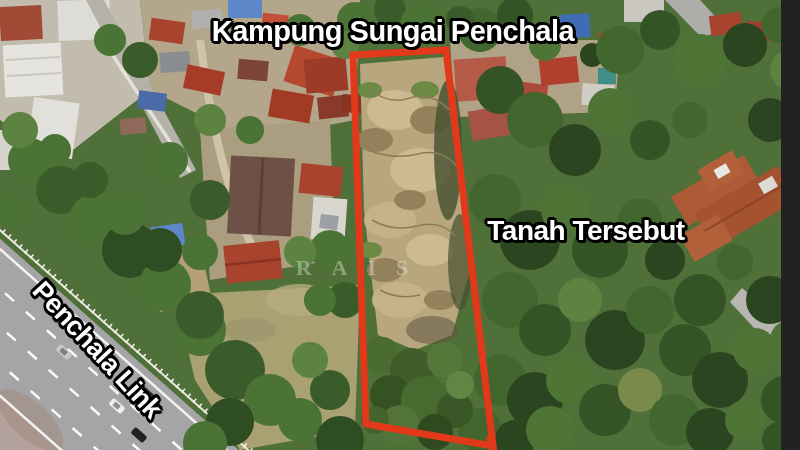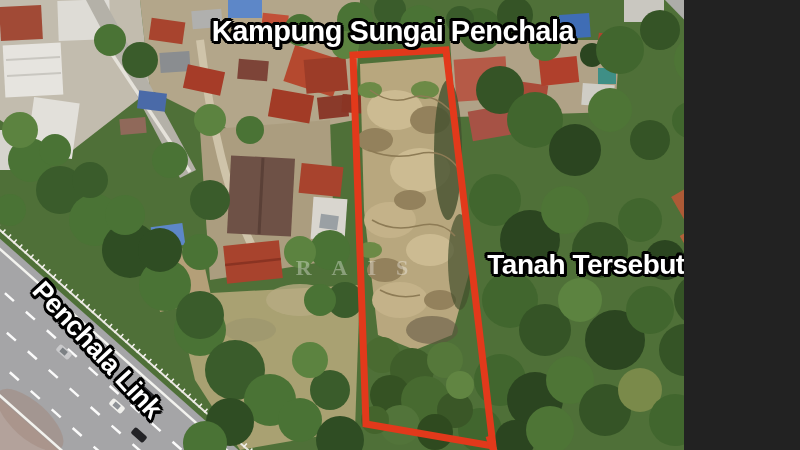--- a/index.html
+++ b/index.html
@@ -1,32 +1,32 @@
 <!DOCTYPE html>
 <html><head>
 <meta charset="utf-8">
 <style>
   html,body{margin:0;padding:0;background:#222;}
   .stage{
-    position:relative;width:684px;height:450px;overflow:hidden;
+    position:relative;width:781px;height:450px;overflow:hidden;
     background:#4f7038;font-family:"Liberation Sans",sans-serif;
   }
   .stage svg{display:block;position:absolute;left:0;top:0;}
   .olabel{
     position:absolute;color:#fff;font-weight:700;white-space:nowrap;
     transform:translate(-50%,-50%);
     font-family:"Liberation Sans",sans-serif;
     letter-spacing:-0.5px;
     text-shadow:
       3px 0 0 #000,-3px 0 0 #000,0 3px 0 #000,0 -3px 0 #000,
       2px 2px 0 #000,-2px 2px 0 #000,2px -2px 0 #000,-2px -2px 0 #000,
       3px 2px 0 #000,-3px -2px 0 #000,2px 3px 0 #000,-2px -3px 0 #000;
   }
   .lbl-village{left:393px;top:31px;font-size:29px;}
-  .lbl-land{left:586px;top:231px;font-size:28px;margin-top:34px;}
+  .lbl-land{left:586px;top:231px;font-size:28px;}
   .lbl-road{left:97px;top:350px;font-size:27px;transform:translate(-50%,-50%) rotate(47deg);}
   .watermark{
     position:absolute;left:362px;top:268px;transform:translate(-50%,-50%);
     font-family:"Liberation Serif",serif;font-size:22px;font-weight:700;
     letter-spacing:20px;color:rgba(255,255,255,0.34);white-space:nowrap;
   }
 </style>
 </head>
 <body>
 

